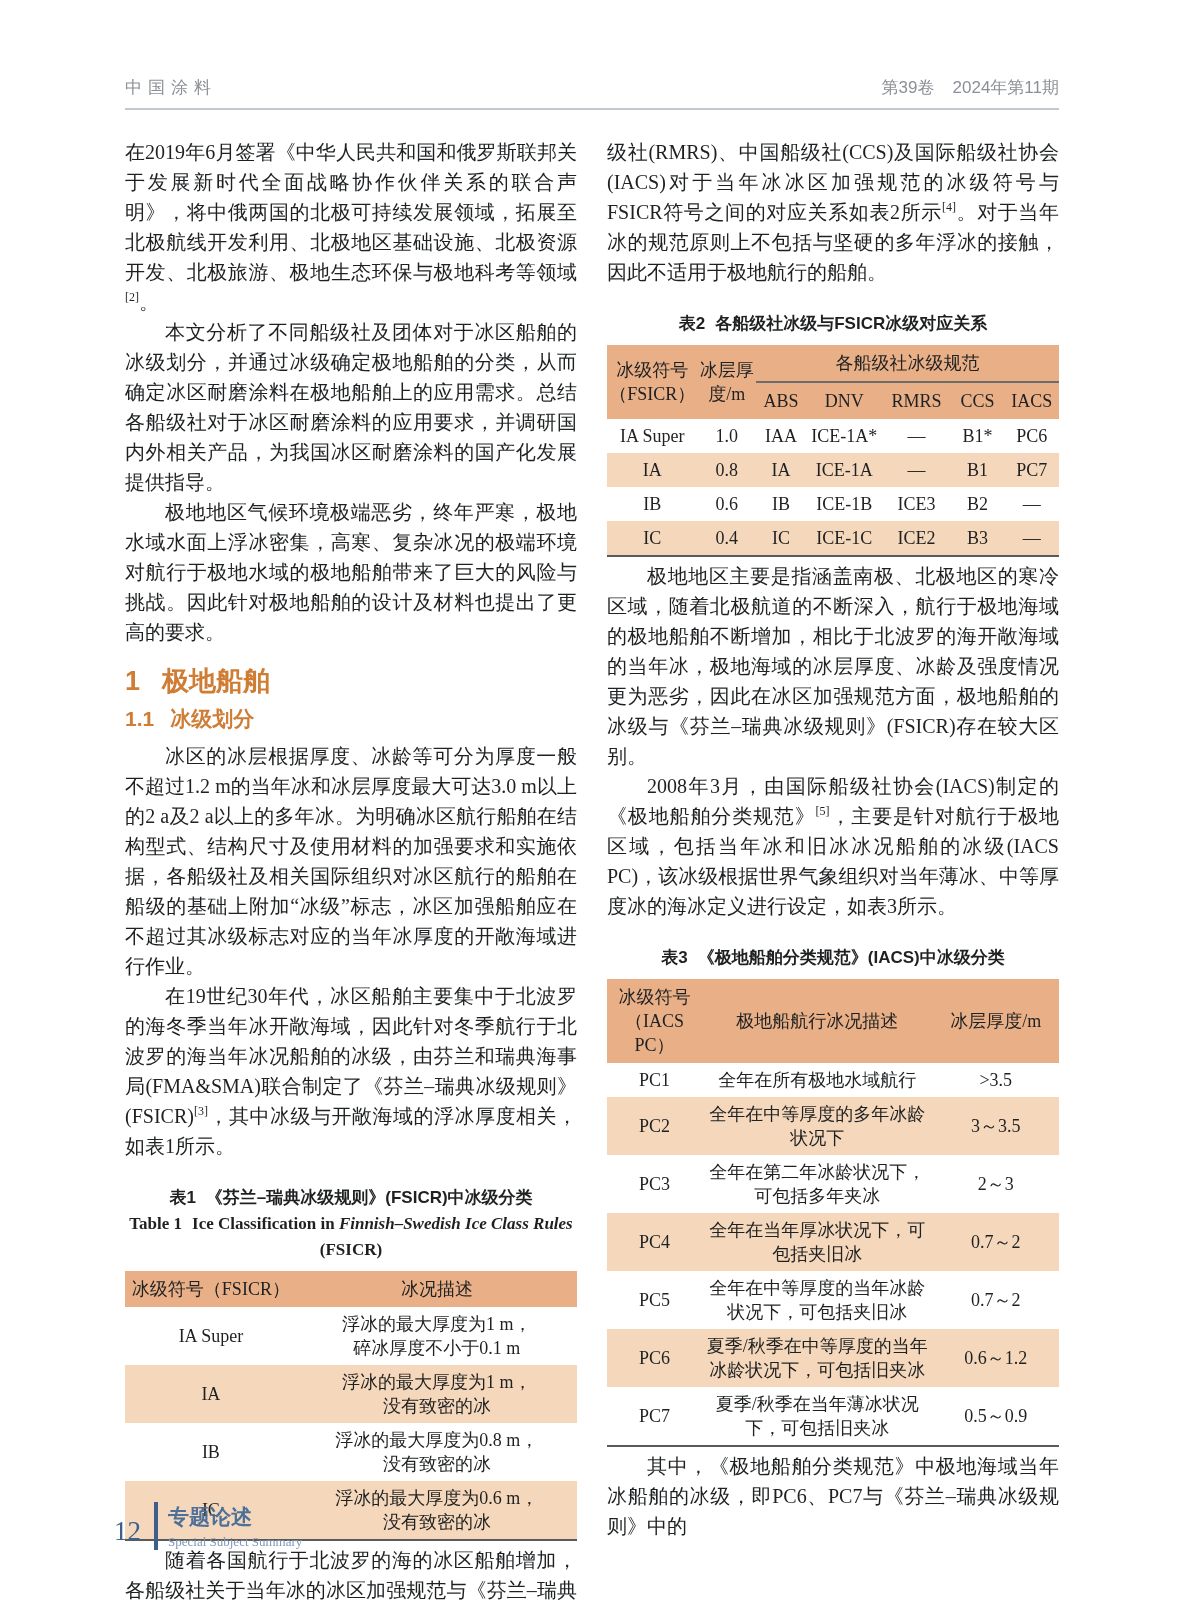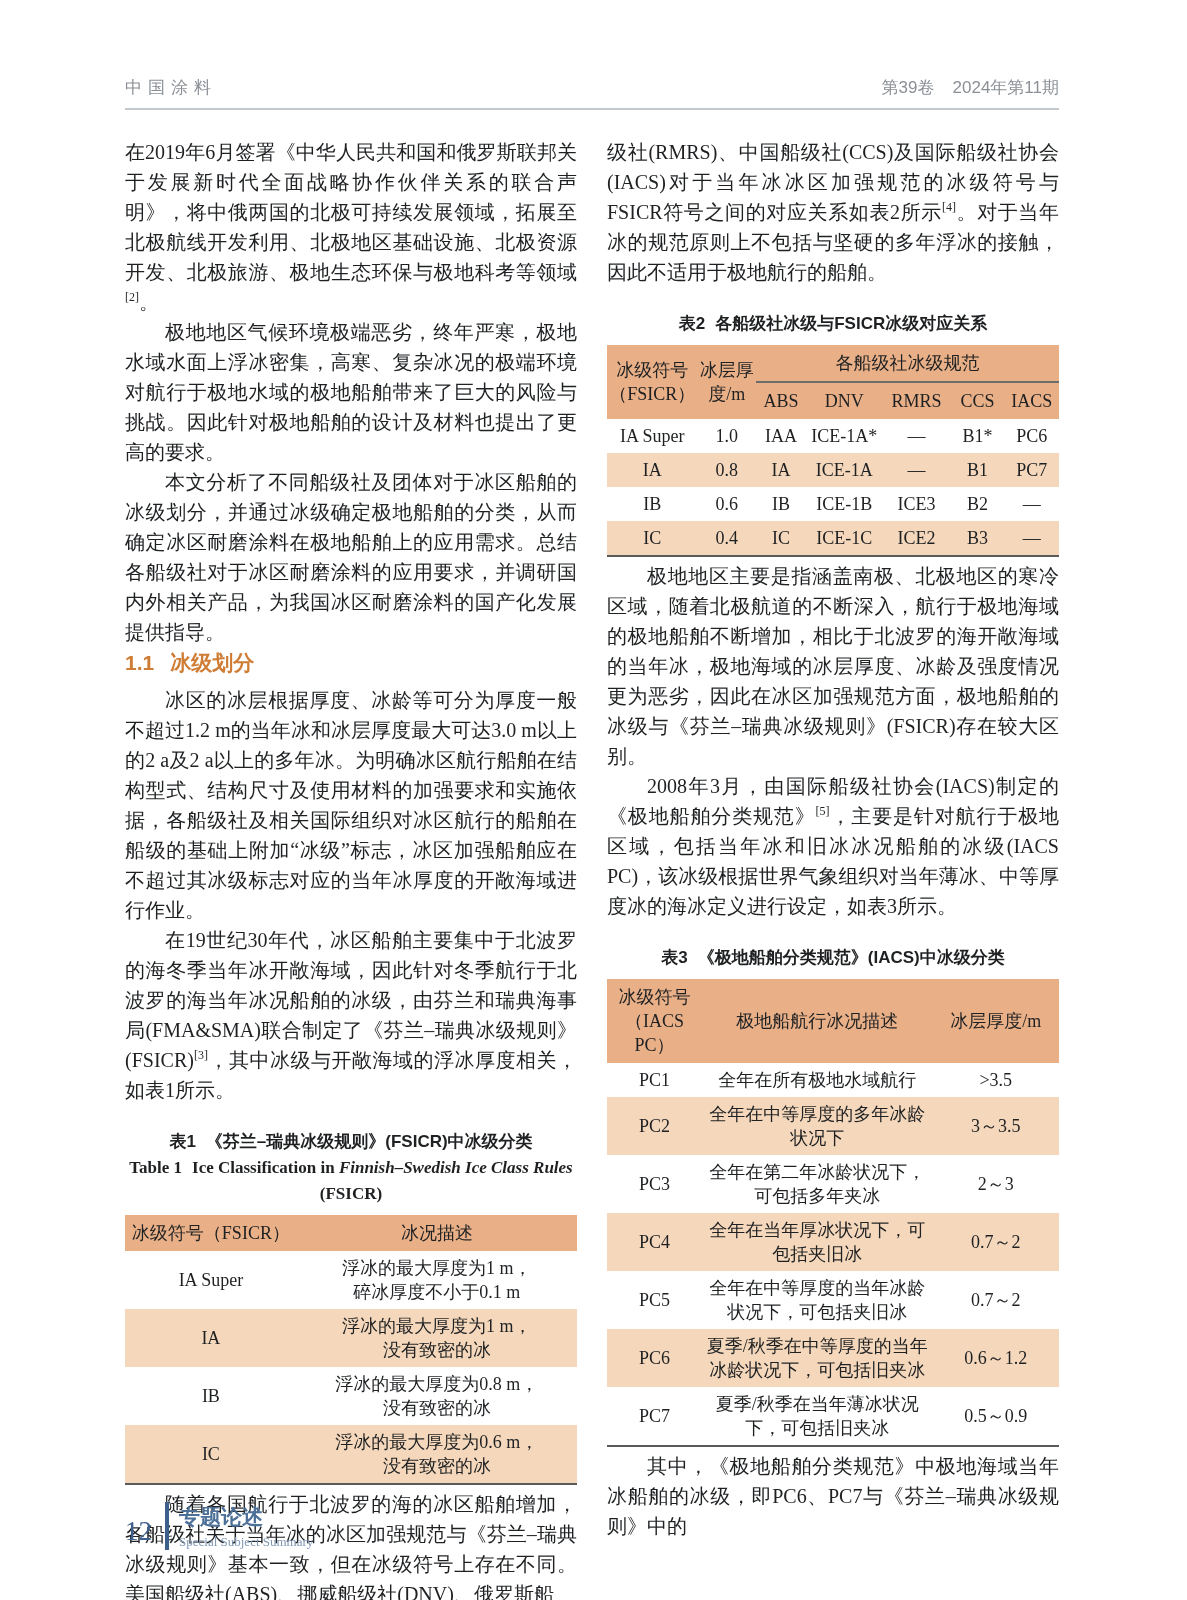--- a/index.html
+++ b/index.html
@@ -49,21 +49,21 @@
   table.data-table th {
     background:var(--table-header-bg,#e9b088);
     font-weight:normal; text-align:center; vertical-align:middle;
     padding:6px 2px;
   }
   table.data-table td { text-align:center; vertical-align:middle; padding:5px 2px; }
   table.data-table tbody tr:nth-child(even) td { background:var(--table-row-alt-bg,#f5d8bc); }
   th.group-head { border-bottom:2px solid #6c6c6c; }
   .after-table { }
   .page-footer {
-    position:absolute; left:125px; bottom:50px;
+    position:absolute; left:114px; bottom:50px;
     display:flex; align-items:center;
   }
   .page-num {
     font-size:27px; color:var(--footer-blue,#3d5f8c);
     margin-right:13px; margin-top:10px;
   }
   .footer-bar { width:4px; height:48px; background:var(--footer-blue,#3d5f8c); margin-right:10px; }
   .footer-cn {
     font-family:"Liberation Sans","DejaVu Sans",sans-serif;
     font-size:21px; font-weight:bold; color:var(--footer-blue2,#4d7099);
@@ -77,23 +77,24 @@
 
   <div class="page-header">
     <span class="journal-title">中国涂料</span>
     <span class="issue-info"><span>第39卷</span><span>2024年第11期</span></span>
   </div>
 
   <div class="columns">
 
     <div class="col">
       <p class="body"><span>在2019年6月签署《中华人民共和国和俄罗斯联邦关于发展新时代全面战略协作伙伴关系的联合声明》，将中俄两国的北极可持续发展领域，拓展至北极航线开发利用、北极地区基础设施、北极资源开发、北极旅游、极地生态环保与极地科考等领域</span><sup class="ref">[2]</sup><span>。</span></p>
+      <p class="body indent">本文分析了不同船级社及团体对于冰区船舶的冰级划分，并通过冰级确定极地船舶的分类，从而确定冰区耐磨涂料在极地船舶上的应用需求。总结各船级社对于冰区耐磨涂料的应用要求，并调研国内外相关产品，为我国冰区耐磨涂料的国产化发展提供指导。</p>
       <p class="body indent">极地地区气候环境极端恶劣，终年严寒，极地水域水面上浮冰密集，高寒、复杂冰况的极端环境对航行于极地水域的极地船舶带来了巨大的风险与挑战。因此针对极地船舶的设计及材料也提出了更高的要求。</p>
-      <p class="body indent">本文分析了不同船级社及团体对于冰区船舶的冰级划分，并通过冰级确定极地船舶的分类，从而确定冰区耐磨涂料在极地船舶上的应用需求。总结各船级社对于冰区耐磨涂料的应用要求，并调研国内外相关产品，为我国冰区耐磨涂料的国产化发展提供指导。</p>
-
+
+      <div class="h1"><span class="num">1</span><span>极地船舶</span></div>
       <div class="h2"><span class="num">1.1</span><span>冰级划分</span></div>
 
       <p class="body indent">冰区的冰层根据厚度、冰龄等可分为厚度一般不超过1.2 m的当年冰和冰层厚度最大可达3.0 m以上的2 a及2 a以上的多年冰。为明确冰区航行船舶在结构型式、结构尺寸及使用材料的加强要求和实施依据，各船级社及相关国际组织对冰区航行的船舶在船级的基础上附加“冰级”标志，冰区加强船舶应在不超过其冰级标志对应的当年冰厚度的开敞海域进行作业。</p>
       <p class="body indent"><span>在19世纪30年代，冰区船舶主要集中于北波罗的海冬季当年冰开敞海域，因此针对冬季航行于北波罗的海当年冰况船舶的冰级，由芬兰和瑞典海事局(FMA&amp;SMA)联合制定了《芬兰–瑞典冰级规则》(FSICR)</span><sup class="ref">[3]</sup><span>，其中冰级与开敞海域的浮冰厚度相关，如表1所示。</span></p>
 
       <div class="caption">
         <div class="cn"><span class="lbl">表1</span><span>《芬兰–瑞典冰级规则》(FSICR)中冰级分类</span></div>
         <div class="en"><span class="lbl">Table 1</span><span>Ice Classification in </span><span class="it">Finnish–Swedish Ice Class Rules</span><span> (FSICR)</span></div>
       </div>
 

